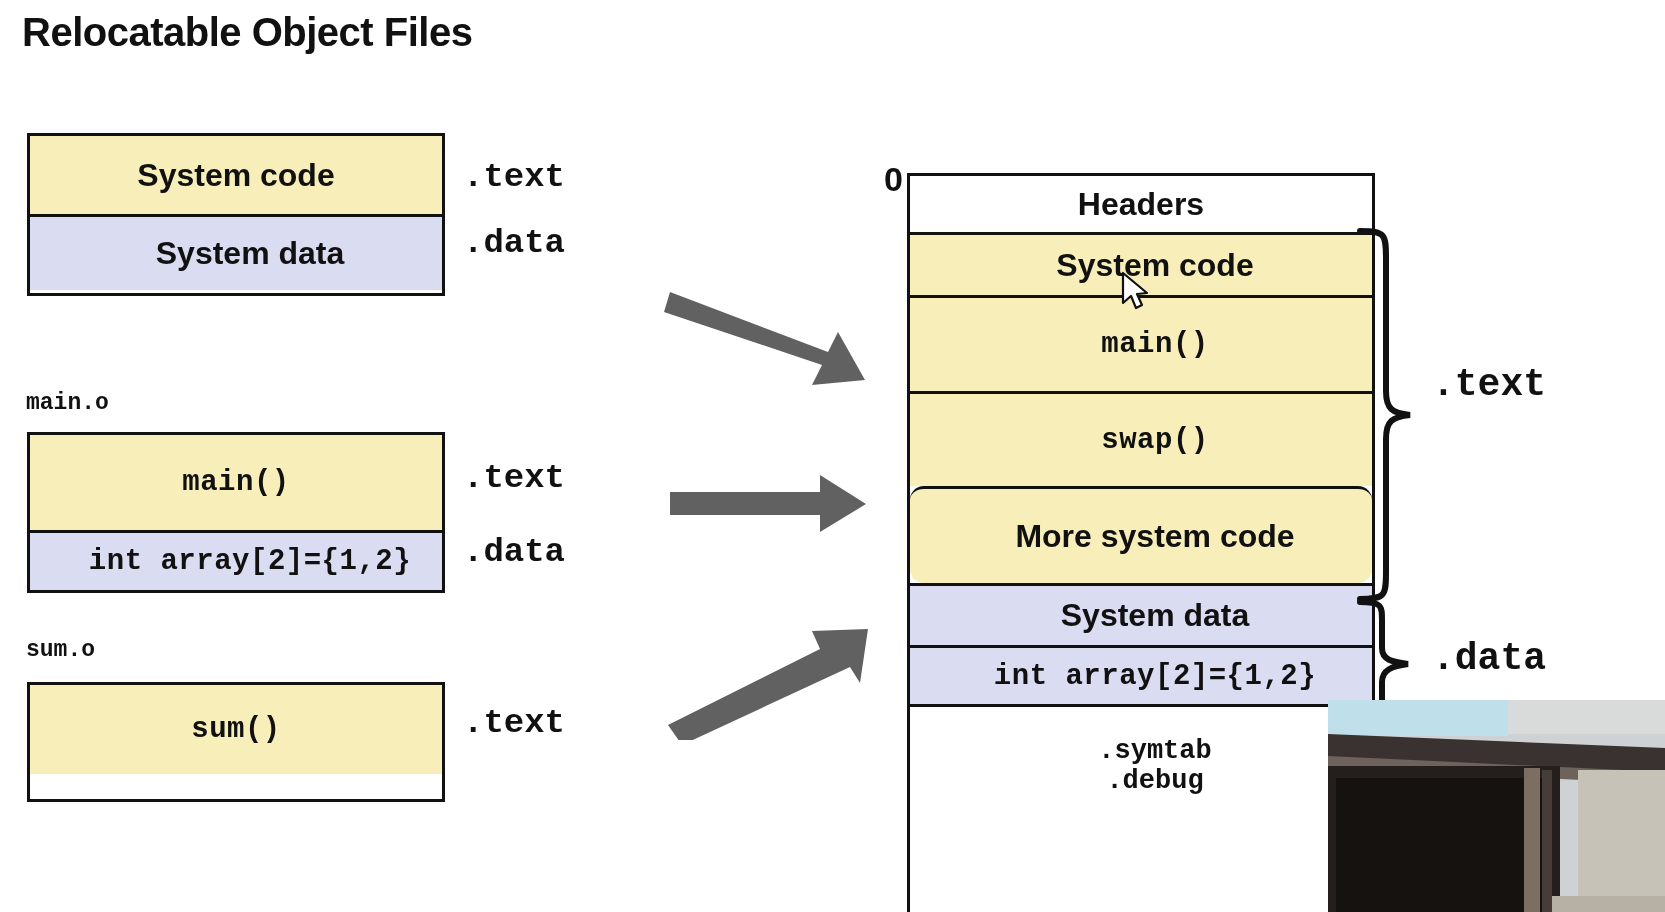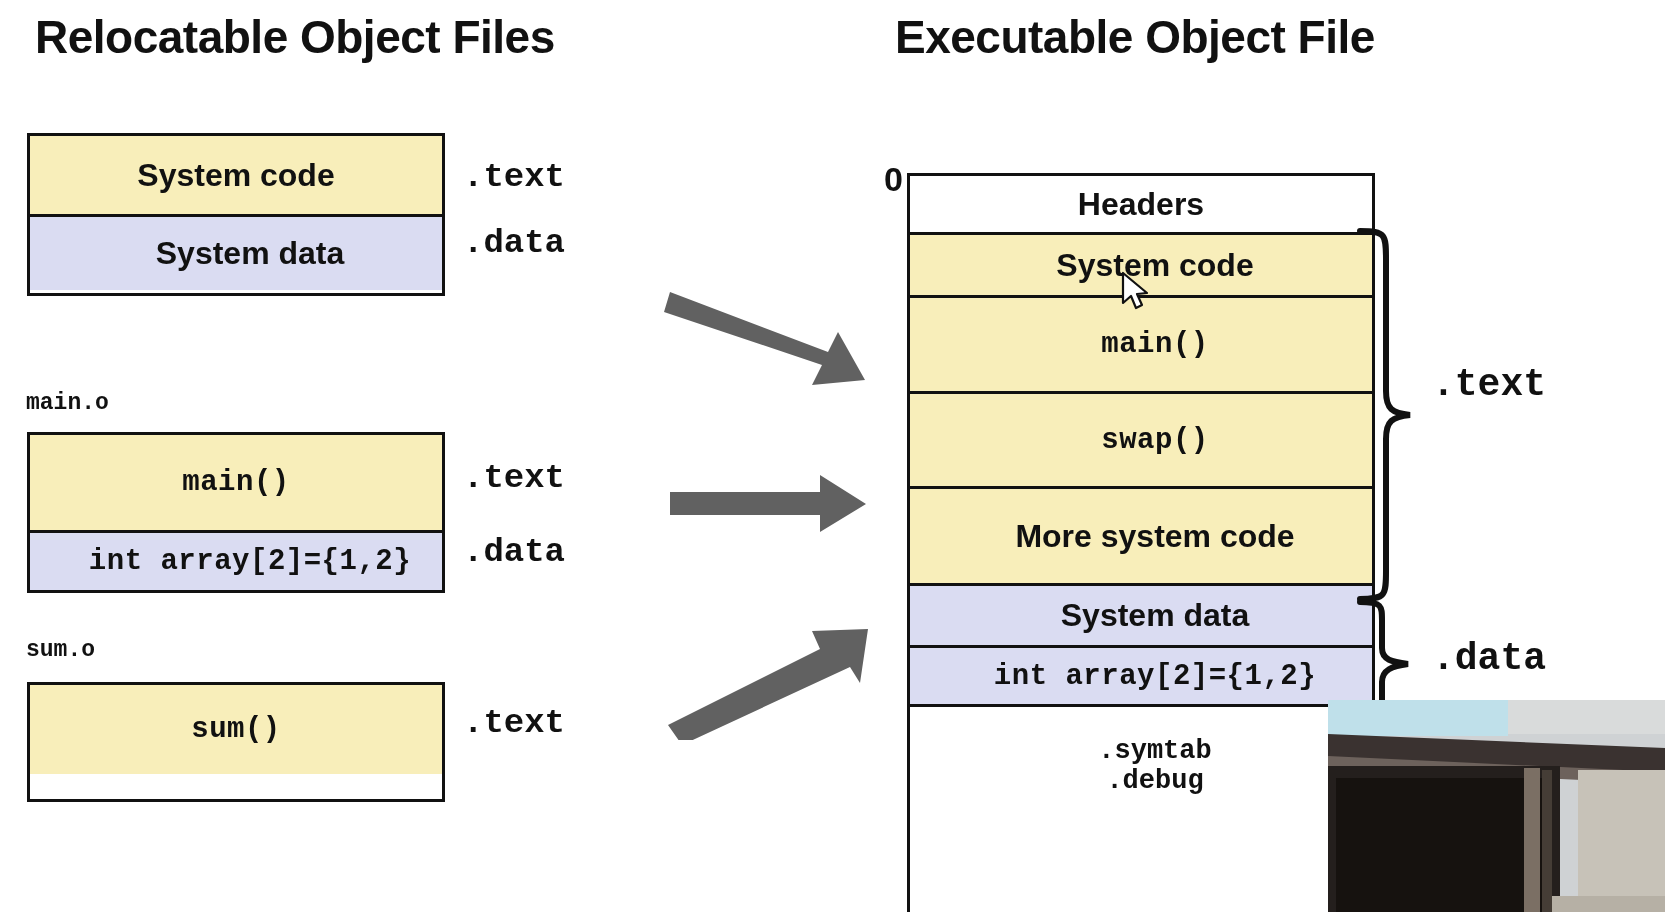--- a/index.html
+++ b/index.html
@@ -14,25 +14,24 @@
     background: #ffffff;
     overflow: hidden;
     font-family: "Liberation Sans", sans-serif;
   }
 
   
   .panel-title {
     position: absolute;
     font-family: "Liberation Sans", sans-serif;
     font-weight: bold;
-    font-size: 46px;
+    font-size: 40px;
     letter-spacing: -0.5px;
     color: #111111;
     white-space: nowrap;
-    margin-left: 13px;
   }
   #title-left  { left: 22px;  top: 10px; }
   #title-right { left: 882px; top: 10px; }
 
   
   .objbox {
     position: absolute;
     border: 3px solid #111111;
     box-sizing: border-box;
     background: #ffffff;
@@ -157,38 +156,37 @@
   </svg>
 
   <svg class="arrow-svg" style="left:660px; top:470px;" width="240" height="70" viewBox="0 0 240 70">
     <polygon points="10,22 160,22 160,5 206,34 160,62 160,45 10,45" fill="#616161"></polygon>
   </svg>
 
   <svg class="arrow-svg" style="left:660px; top:615px;" width="240" height="125" viewBox="0 0 240 125">
     <polygon points="8,110 160,34 152,16 208,14 200,68 190,52 22,130" fill="#616161"></polygon>
   </svg>
 
-  <div id="title-right" class="panel-title">Executable Object File</div>
 
   <div class="zero-label" style="left:884px; top:160px;">0</div>
 
   <div class="objbox" style="left:907px; top:173px; width:468px; height:852px;">
     <div class="row white" style="height:56px;">
       <span class="lbl-sans">Headers</span>
     </div>
     <div class="row yellow" style="height:63px;">
       <span class="lbl-sans">System code</span>
     </div>
     <div class="row yellow" style="height:96px;">
       <span class="lbl-mono">main()</span>
     </div>
     <div class="row yellow" style="height:95px;">
       <span class="lbl-mono">swap()</span>
     </div>
-    <div class="row yellow" style="height:97px;">
+    <div class="row yellow" style="height:97px;border-radius:14px;">
       <span class="lbl-sans">More system code</span>
     </div>
     <div class="row lav" style="height:62px;">
       <span class="lbl-sans">System data</span>
     </div>
     <div class="row lav" style="height:59px;">
       <span class="lbl-mono">int array[2]={1,2}</span>
     </div>
     <div class="row white" style="height:120px; flex-direction:column; justify-content:center;">
       <span class="lbl-mono-sm">.symtab</span>

